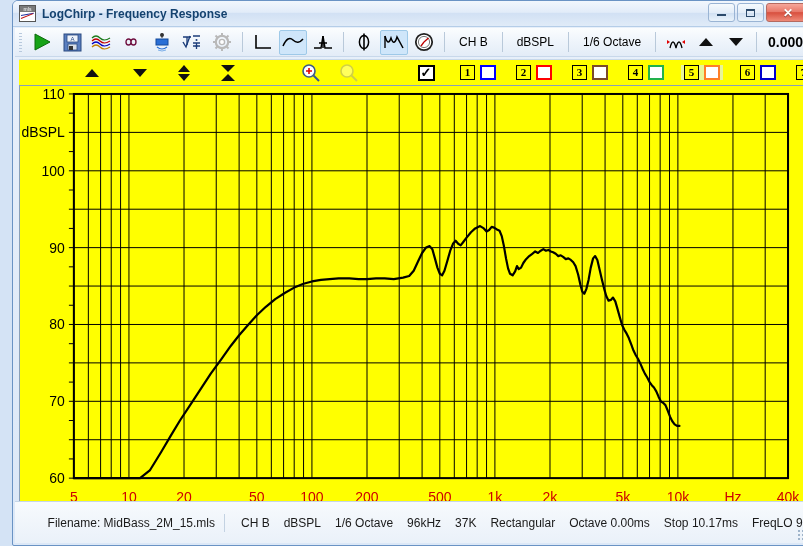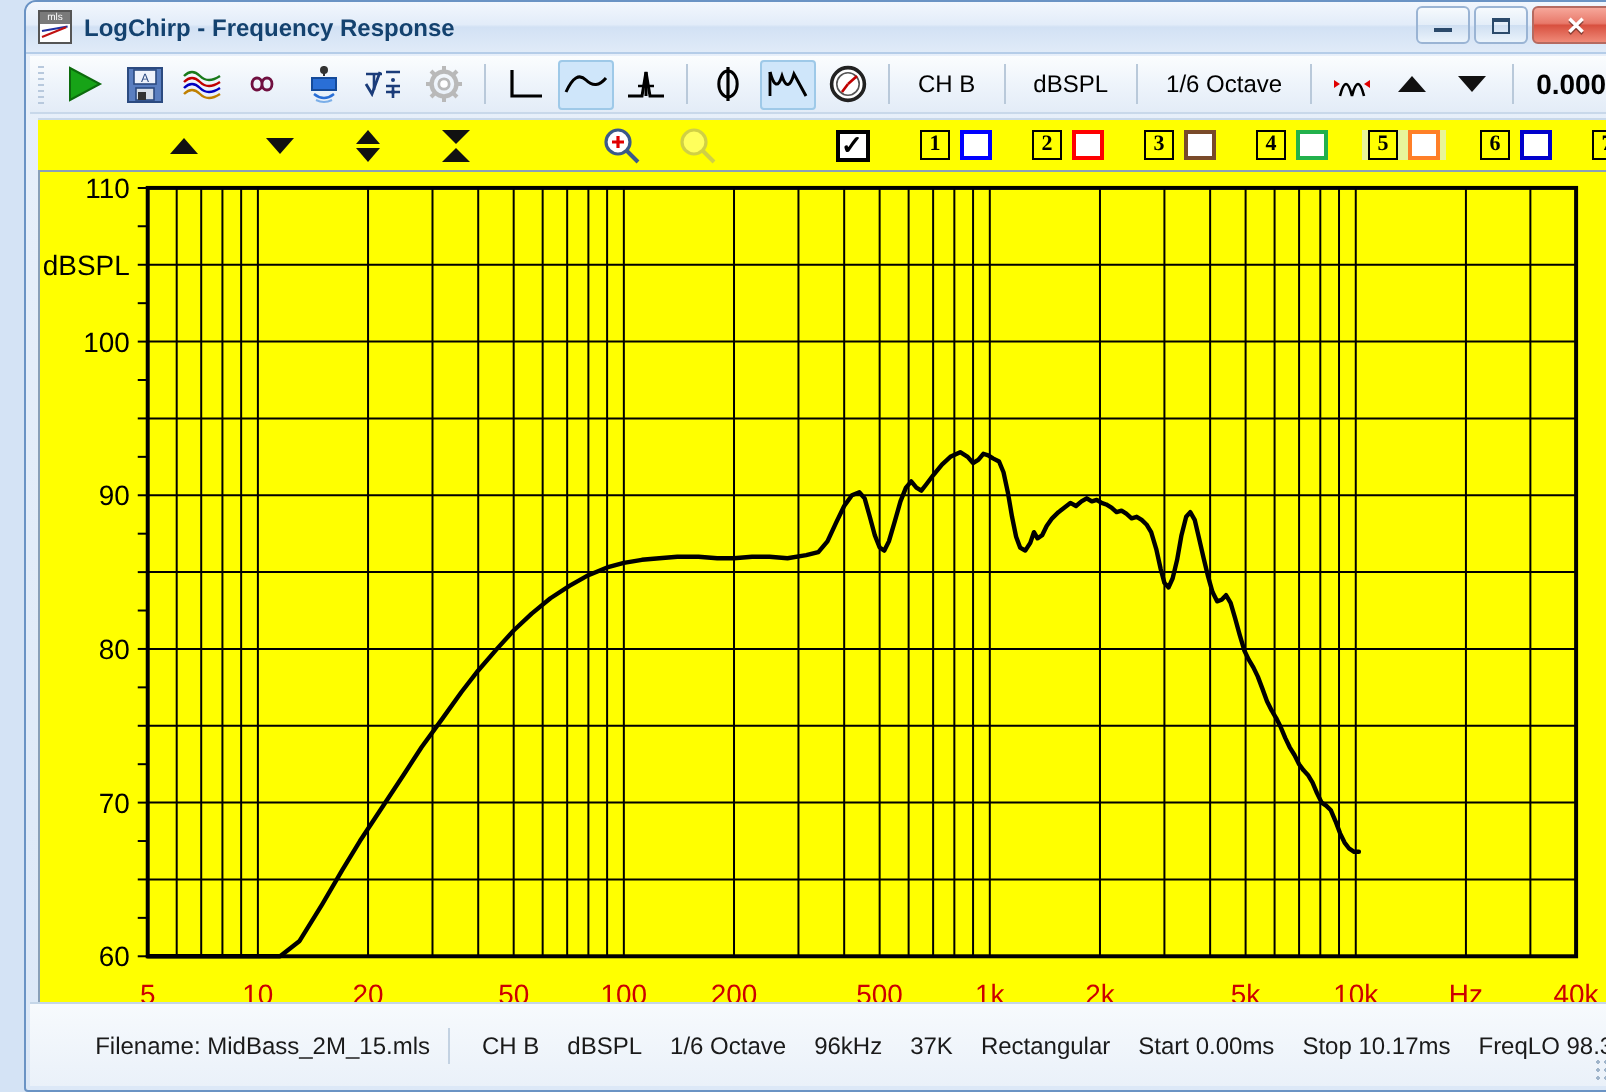--- a/index.html
+++ b/index.html
@@ -549,20 +549,20 @@
   <div class="statusbar">
     <div class="status-filename">Filename: MidBass_2M_15.mls</div>
     <div class="status-sep"></div>
     <div id="status-items" style="display:flex;align-items:center;">
         <div class="status-item">CH B</div>
         <div class="status-item">dBSPL</div>
         <div class="status-item">1/6 Octave</div>
         <div class="status-item">96kHz</div>
         <div class="status-item">37K</div>
         <div class="status-item">Rectangular</div>
-        <div class="status-item">Start 0.00ms</div>
+        <div class="status-item">Octave 0.00ms</div>
         <div class="status-item">Stop 10.17ms</div>
         <div class="status-item">FreqLO 98.36Hz</div>
       </div>
     <div class="status-grip"></div>
   </div>
 
 </div>
 
 </body></html>

